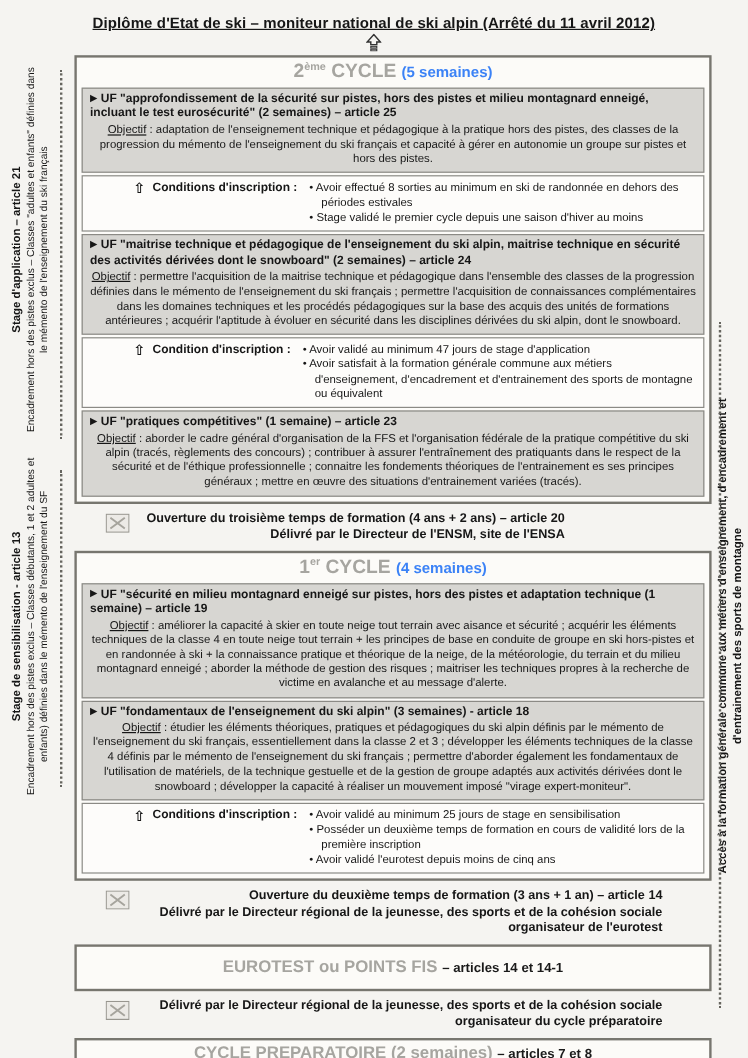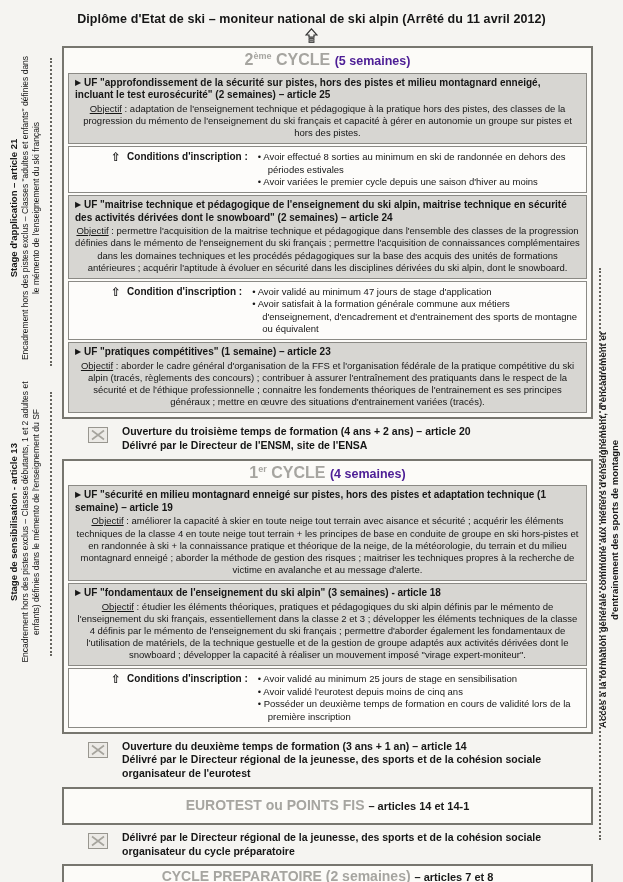--- a/index.html
+++ b/index.html
@@ -3,42 +3,42 @@
 <meta charset="utf-8">
 <style>
   html,body{margin:0;padding:0;}
   body{
     width:623px;height:882px;
     background:#efeeea;
     font-family:"Liberation Sans","DejaVu Sans",sans-serif;
     color:#161616;
     -webkit-font-smoothing:antialiased;
   }
-  .page{position:relative;width:623px;height:882px;overflow:hidden;background:#f5f4f1;}
+  .page{position:relative;width:623px;height:882px;overflow:hidden;background:#f5f4f1;text-decoration:underline;}
   .doc-title{
     text-align:center;font-size:12.5px;font-weight:bold;
     padding-top:12px;letter-spacing:.1px;
   }
   .top-arrow{width:14px;margin:2px auto 2px auto;text-align:center;line-height:0;}
 
   .content{position:absolute;left:62px;top:46px;width:531px;}
 
   
   .frame{
     border:2px solid #77766f;
     background:#fcfbf8;
     margin-bottom:6px;
     padding:2px;
   }
   .cycle-header{
     text-align:center;font-weight:bold;color:#a6a5a0;
     font-size:16px;line-height:1.1;padding:1px 0 2px 0;
   }
   .cycle-header sup{font-size:9px;}
-  .cycle-weeks{font-size:12.5px;font-weight:bold;color:#4c1d95;}
+  .cycle-weeks{font-size:12.5px;font-weight:bold;color:#3b82f6;}
   .hdr-articles{font-size:11px;font-weight:bold;color:#1a1a1a;}
 
   .uf-block{
     background:#d7d6d2;border:1px solid #8b8a85;
     margin:2px;padding:3px 6px 4px 6px;
   }
   .uf-title{font-size:10px;font-weight:bold;line-height:1.25;}
   .tri{font-family:"DejaVu Sans",sans-serif;font-size:8px;vertical-align:1px;}
   .uf-obj{font-size:9.5px;line-height:1.28;margin-top:1px;text-align:center;}
   .obj-label{text-decoration:underline;}
@@ -53,20 +53,21 @@
     margin:0 6px 0 36px;line-height:1;
   }
   .cond-label{font-size:10px;font-weight:bold;white-space:nowrap;margin-right:10px;}
   .cond-items{flex:1;font-size:9.5px;line-height:1.3;}
   .cond-item{padding-left:10px;text-indent:-10px;}
   .cond-item::before{content:"• ";}
 
   .milestone{
     display:flex;align-items:flex-start;
     margin:4px 0 6px 26px;
+    text-align:right;
   }
   .xbox{margin-right:14px;margin-top:2px;line-height:0;}
   .milestone-text{font-size:10.5px;font-weight:bold;line-height:1.3;max-width:430px;}
 
   .band-title{font-size:14px;}
 
   
   .vblock{
     position:absolute;text-align:center;
     transform:translate(-50%,-50%) rotate(-90deg);
@@ -105,21 +106,21 @@
       <div class="uf-block">
         <div class="uf-title"><span class="tri">▶</span> <span>UF "approfondissement de la sécurité sur pistes, hors des pistes et milieu montagnard enneigé, incluant le test eurosécurité" (2 semaines) – article 25</span></div>
         <div class="uf-obj"><span class="obj-label">Objectif</span><span> : adaptation de l'enseignement technique et pédagogique à la pratique hors des pistes, des classes de la progression du mémento de l'enseignement du ski français et capacité à gérer en autonomie un groupe sur pistes et hors des pistes.</span></div>
       </div>
 
       <div class="cond-box">
         <span class="cond-arrow">⇧</span>
         <span class="cond-label">Conditions d'inscription :</span>
         <div class="cond-items">
           <div class="cond-item">Avoir effectué 8 sorties au minimum en ski de randonnée en dehors des périodes estivales</div>
-          <div class="cond-item">Avoir variées le premier cycle depuis une saison d'hiver au moins</div>
+          <div class="cond-item">Stage validé le premier cycle depuis une saison d'hiver au moins</div>
         </div>
       </div>
 
       <div class="uf-block">
         <div class="uf-title"><span class="tri">▶</span> <span>UF "maitrise technique et pédagogique de l'enseignement du ski alpin, maitrise technique en sécurité des activités dérivées dont le snowboard" (2 semaines) – article 24</span></div>
         <div class="uf-obj"><span class="obj-label">Objectif</span><span> : permettre l'acquisition de la maitrise technique et pédagogique dans l'ensemble des classes de la progression définies dans le mémento de l'enseignement du ski français ; permettre l'acquisition de connaissances complémentaires dans les domaines techniques et les procédés pédagogiques sur la base des acquis des unités de formations antérieures ; acquérir l'aptitude à évoluer en sécurité dans les disciplines dérivées du ski alpin, dont le snowboard.</span></div>
       </div>
 
       <div class="cond-box">
         <span class="cond-arrow">⇧</span>
@@ -164,22 +165,22 @@
       <div class="uf-block">
         <div class="uf-title"><span class="tri">▶</span> <span>UF "fondamentaux de l'enseignement du ski alpin" (3 semaines) - article 18</span></div>
         <div class="uf-obj"><span class="obj-label">Objectif</span><span> : étudier les éléments théoriques, pratiques et pédagogiques du ski alpin définis par le mémento de l'enseignement du ski français, essentiellement dans la classe 2 et 3 ; développer les éléments techniques de la classe 4 définis par le mémento de l'enseignement du ski français ; permettre d'aborder également les fondamentaux de l'utilisation de matériels, de la technique gestuelle et de la gestion de groupe adaptés aux activités dérivées dont le snowboard ; développer la capacité à réaliser un mouvement imposé "virage expert-moniteur".</span></div>
       </div>
 
       <div class="cond-box">
         <span class="cond-arrow">⇧</span>
         <span class="cond-label">Conditions d'inscription :</span>
         <div class="cond-items">
           <div class="cond-item">Avoir validé au minimum 25 jours de stage en sensibilisation</div>
+          <div class="cond-item">Posséder un deuxième temps de formation en cours de validité lors de la première inscription</div>
           <div class="cond-item">Avoir validé l'eurotest depuis moins de cinq ans</div>
-          <div class="cond-item">Posséder un deuxième temps de formation en cours de validité lors de la première inscription</div>
         </div>
       </div>
     </section>
 
     <div class="milestone">
       <span class="xbox">
         <svg width="20" height="16" viewBox="0 0 20 16">
           <rect x="0.5" y="0.5" width="19" height="15" fill="#eceae6" stroke="#98968f" stroke-width="1"></rect>
           <path d="M4 3.5 L16 12.5 M16 3.5 L4 12.5" stroke="#a6a49d" stroke-width="1.6"></path>
         </svg>

